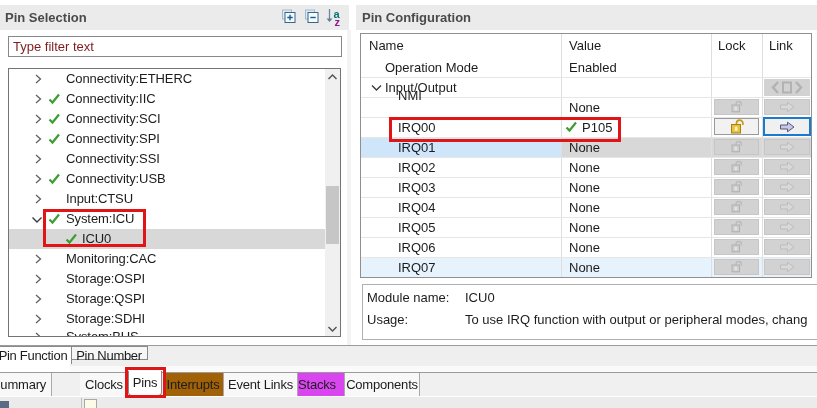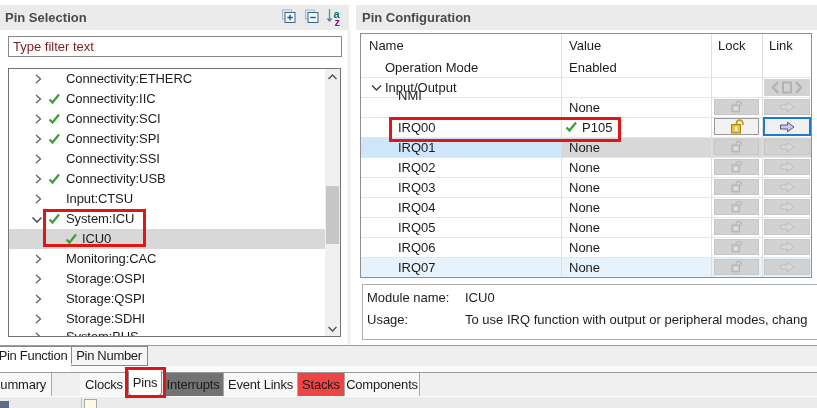--- a/index.html
+++ b/index.html
@@ -314,29 +314,29 @@
 <div class="abs" style="left:0px;top:345px;width:817px;height:1px;background:#9b9b9b;"></div>
 <div class="abs" style="left:0px;top:346px;width:817px;height:20px;background:#efefef;"></div>
 <div class="abs" style="left:0px;top:366px;width:817px;height:6px;background:#fafafa;"></div>
 <div class="abs" style="left:0px;top:372px;width:817px;height:1px;background:#9b9b9b;"></div>
 <div class="abs" style="left:0px;top:373px;width:817px;height:23px;background:#f0f0f0;"></div>
 <div class="abs" style="left:0px;top:396px;width:817px;height:1px;background:#fdfdfd;"></div>
 <div class="abs" style="left:0px;top:397px;width:817px;height:11px;background:#ebebeb;"></div>
 
 <div class="abs" style="left:-6px;top:346px;width:78px;height:18px;background:#fff;border:1px solid #8a8a8a;border-bottom:none;box-sizing:border-box;z-index:5;line-height:18px;text-align:center;letter-spacing:-0.3px;">Pin Function</div>
 <div class="abs" style="left:-5px;top:363px;width:75px;height:9px;background:#fff;z-index:5;"></div>
-<div class="abs" style="left:71px;top:346px;width:77px;height:20px;background:#f6f6f6;border:1px solid #8a8a8a;border-left:none;box-sizing:border-box;z-index:4;line-height:17px;text-align:center;letter-spacing:-0.3px;">Pin Number</div>
+<div class="abs" style="left:71px;top:346px;width:77px;height:14px;background:#f6f6f6;border:1px solid #8a8a8a;border-left:none;box-sizing:border-box;z-index:4;line-height:17px;text-align:center;letter-spacing:-0.3px;">Pin Number</div>
 
 <div id="tabs2">
     <div class="abs" style="left:-13px;top:373px;width:65px;height:23px;background:#f8f8f8;border-right:1px solid #a9a9a9;box-sizing:border-box;text-align:center;line-height:23px;letter-spacing:-0.2px;">Summary</div>
     <div class="abs" style="left:52px;top:373px;width:30px;height:23px;background:#f8f8f8;border-right:1px solid #a9a9a9;box-sizing:border-box;text-align:center;line-height:23px;letter-spacing:-0.2px;margin-left:28px;">BSP</div>
     <div class="abs" style="left:82px;top:373px;width:45px;height:23px;background:#f8f8f8;border-right:1px solid #a9a9a9;box-sizing:border-box;text-align:center;line-height:23px;letter-spacing:-0.2px;">Clocks</div>
-    <div class="abs" style="left:163px;top:373px;width:61px;height:23px;background:#737373;border-right:1px solid #a9a9a9;box-sizing:border-box;text-align:center;line-height:23px;letter-spacing:-0.2px;">Interrupts</div>
+    <div class="abs" style="left:163px;top:373px;width:61px;height:23px;background:#a16207;border-right:1px solid #a9a9a9;box-sizing:border-box;text-align:center;line-height:23px;letter-spacing:-0.2px;">Interrupts</div>
     <div class="abs" style="left:224px;top:373px;width:74px;height:23px;background:#f8f8f8;border-right:1px solid #a9a9a9;box-sizing:border-box;text-align:center;line-height:23px;letter-spacing:-0.2px;">Event Links</div>
-    <div class="abs" style="left:298px;top:373px;width:47px;height:23px;background:#ef4444;border-right:1px solid #a9a9a9;box-sizing:border-box;text-align:center;line-height:23px;letter-spacing:-0.2px;">Stacks</div>
+    <div class="abs" style="left:298px;top:373px;width:47px;height:23px;background:#d946ef;border-right:1px solid #a9a9a9;box-sizing:border-box;line-height:23px;letter-spacing:-0.2px;">Stacks</div>
     <div class="abs" style="left:345px;top:373px;width:75px;height:23px;background:#f8f8f8;border-right:1px solid #a9a9a9;box-sizing:border-box;text-align:center;line-height:23px;letter-spacing:-0.2px;">Components</div>
   </div>
 
 <div class="abs" style="left:128px;top:371px;width:34px;height:25px;background:#fff;border:1px solid #8a8a8a;border-top:none;border-radius:0 0 4px 4px;box-sizing:border-box;z-index:6;text-align:center;line-height:23px;letter-spacing:-0.2px;">Pins</div>
 
 <div class="redbox" style="left:125px;top:367px;width:35px;height:25px;"></div>
 
 <div class="abs" style="left:81px;top:398px;width:1px;height:10px;background:#c0c0c0;"></div>
 <div class="abs" style="left:0px;top:401px;width:9px;height:7px;background:#5b6b84;"></div>
 <div class="abs" style="left:84px;top:399px;width:11px;height:8px;background:#fdfbe8;border:1px solid #a8a8a8;"></div>

